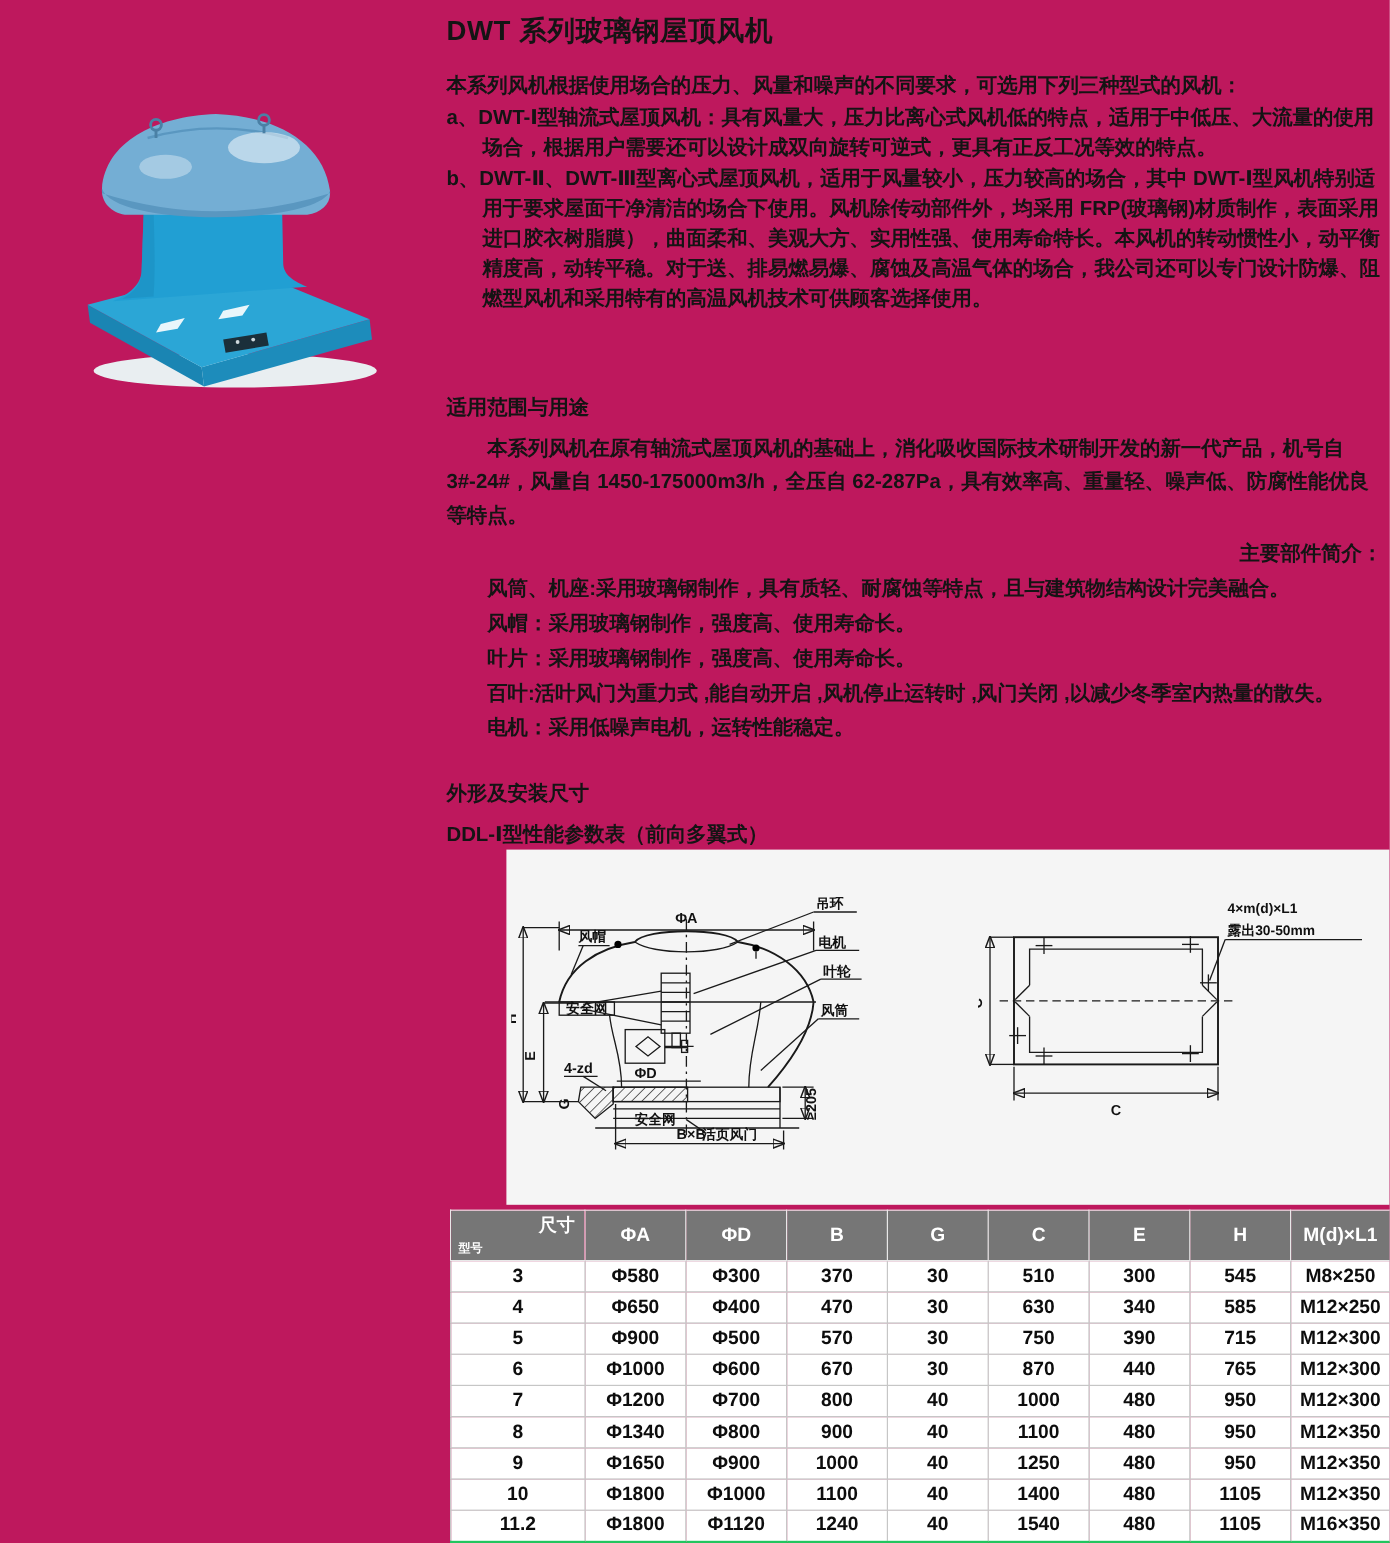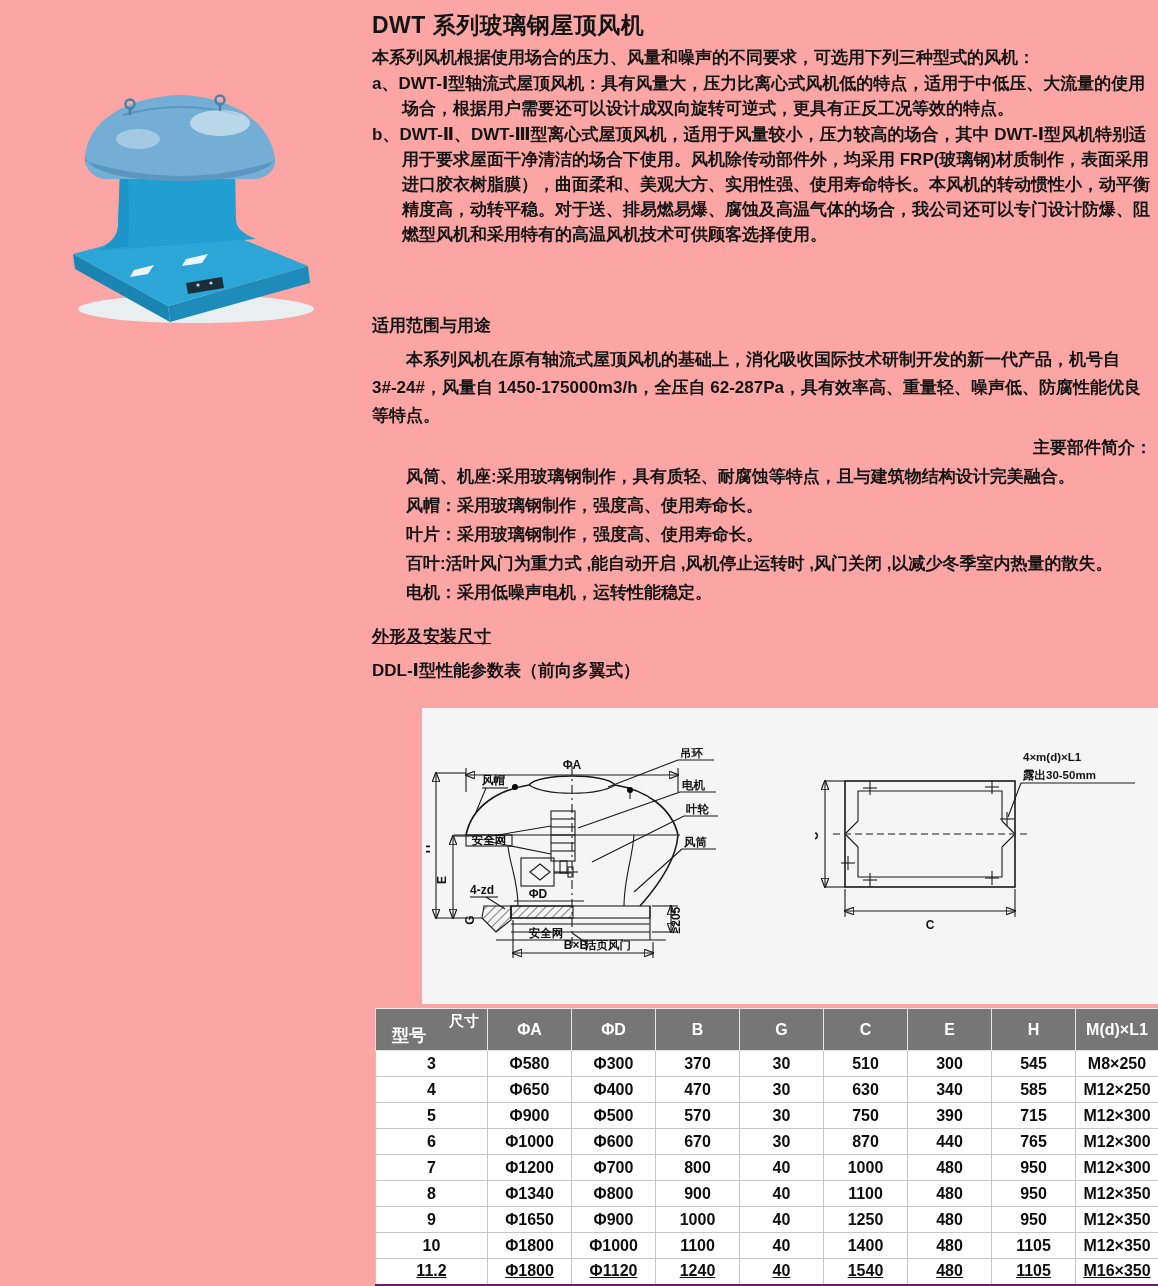--- a/index.html
+++ b/index.html
@@ -3,34 +3,34 @@
 <meta charset="utf-8">
 <style>
   * { box-sizing: border-box; }
   html,body { margin:0; padding:0; }
   body {
     width:1158px; height:1286px;
     background:#ffffff;
     font-family:"Liberation Sans","DejaVu Sans",sans-serif;
     color:#141414;
   }
-  .page { position:relative; width:1158px; height:1286px; overflow:hidden; background:#fca5a5; }
+  .page { position:relative; width:1158px; height:1286px; overflow:hidden; background:#be185d; }
 
   
   .content { position:absolute; left:372px; top:10px; width:780px; }
   .doc-title { margin:0; font-size:23px; font-weight:700; line-height:30px; letter-spacing:0.5px; }
   .body-p { margin:0; font-size:17px; font-weight:700; line-height:25px; }
-  .lead { margin-top:5px; }
+  .lead { margin-top:19px; }
   .hang { padding-left:30px; text-indent:-30px; margin-top:1px; }
   .section-title { margin:0; font-size:17px; font-weight:700; line-height:26px; }
   .scope-title { margin-top:66px; }
   .scope-body { margin-top:7px; line-height:28px; text-indent:2em; }
   .comp-head { margin-top:3px; line-height:29px; padding-left:34px;text-align:right; }
   .comp-line { margin:0; font-size:17px; font-weight:700; line-height:29px; padding-left:34px; }
-  .dims-title { margin-top:17px;text-decoration:underline; }
+  .dims-title { margin-top:28px; }
   .dims-sub { margin-top:9px; font-size:17px; font-weight:600; line-height:24px; }
 
   
   .photo-wrap { position:absolute; left:68px; top:76px; width:284px; height:252px; }
 
   
   .diagram-panel { position:absolute; left:422px; top:708px; width:736px; height:296px; background:#f5f5f5; }
   .diag-left  { position:absolute; left:4px;  top:38px; }
   .diag-right { position:absolute; left:393px; top:27px; }
   .diag line, .diag path, .diag rect, .diag polyline, .diag polygon { stroke:#1a1a1a; fill:none; stroke-width:1.1; }
@@ -42,30 +42,30 @@
 
   
   .dim-table-wrap { position:absolute; left:375px; top:1008px; width:783px; }
   table.dim-table { border-collapse:collapse; table-layout:fixed; width:783px; }
   table.dim-table th, table.dim-table td { border:1px solid #c6c6c6; text-align:center; vertical-align:middle; }
   table.dim-table th {
     background:#767676; color:#ffffff; font-size:16px; font-weight:700;
     height:42px; border-color:#e8e8e8;
   }
   table.dim-table td { height:26px; font-size:16px; font-weight:700; color:#0d0d0d; padding:0; background:#fff; }
-  table.dim-table tr:last-child td { border-bottom:2px solid #701a75;text-decoration:underline; }
+  table.dim-table tr:last-child td { border-bottom:2px solid #22c55e; }
   th.corner {
     position:relative; padding:0;
     background-image:linear-gradient(to bottom right,
       rgba(0,0,0,0) calc(50% - 1.4px), #dcdcdc calc(50% - 0.4px),
       #dcdcdc calc(50% + 0.4px), rgba(0,0,0,0) calc(50% + 1.4px));
     font-family:Liberation Mono, monospace;
   }
   th.corner .c-top { position:absolute; right:8px; top:3px; font-size:15px; }
-  th.corner .c-bot { position:absolute; left:16px; bottom:3px; font-size:17px; }
+  th.corner .c-bot { position:absolute; left:6px; bottom:3px; font-size:10px; }
 </style>
 </head>
 <body>
 
 <div class="page">
 
   <div class="photo-wrap">
     <svg width="284" height="252" viewBox="0 0 284 250">
 
       <ellipse cx="128" cy="232" rx="118" ry="14" fill="#e9eef1"></ellipse>

